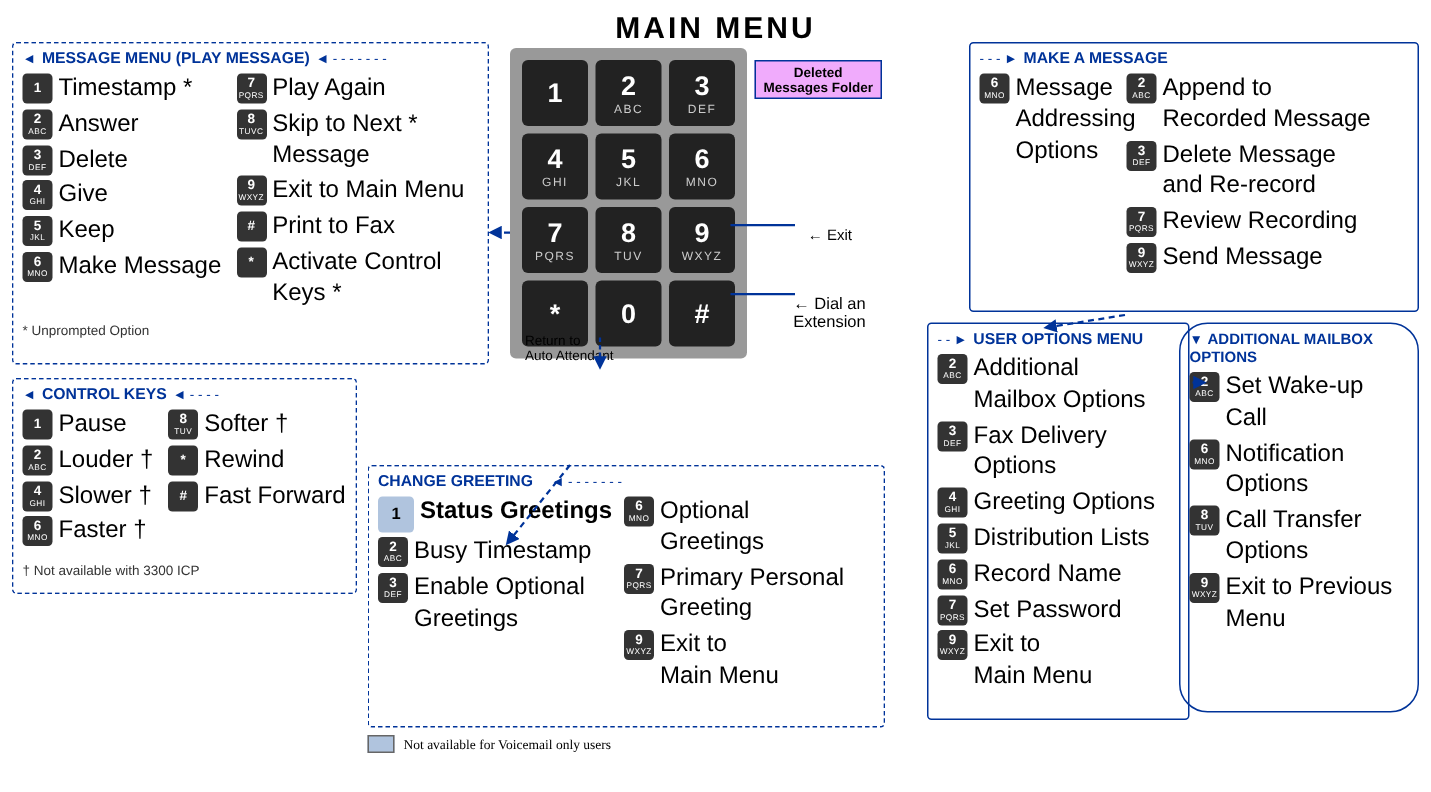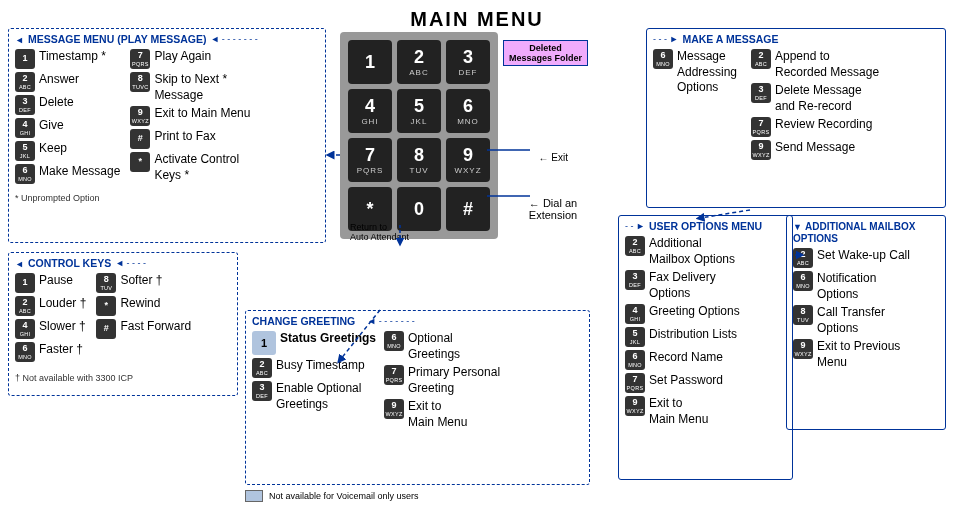--- a/index.html
+++ b/index.html
@@ -39,21 +39,21 @@
     }
 
     
     .menu-row {
       display: flex;
       align-items: flex-start;
       gap: 4px;
       margin-bottom: 3px;
     }
     .menu-row-text {
-      font-size: 12px;
+      font-size: 16px;
       line-height: 1.3;
     }
 
     
     .panel {
       border: 1.5px solid #003399;
       border-radius: 3px;
       padding: 4px 6px;
       position: absolute;
     }
@@ -364,21 +364,21 @@
               <span class="sub">WXYZ</span>
             </div>
           <span class="menu-row-text">Exit to<br>Main Menu</span>
         </div>
       </div>
     </div>
   </div>
 
   <div style="position:absolute; left:245px; top:490px; display:flex; align-items:center; gap:6px;">
     <div class="legend-swatch"></div>
-    <span style="font-size:9px;">Not available for Voicemail only users</span>
+    <span style="font-size:9px;font-family:Liberation Serif, serif;">Not available for Voicemail only users</span>
   </div>
 
   <div style="position:absolute; left:340px; top:32px;">
 
     <div style="position:absolute; right:-90px; top:8px; width:85px; font-size:9px; font-weight:bold; border:1.5px solid #003399; padding:2px 4px; background:#f0abfc; text-align:center;">
       <span>Deleted Messages Folder</span>
     </div>
 
     <div style="position:absolute; right:-70px; top:120px; font-size:10px;">
       <span>← Exit</span>
@@ -541,21 +541,21 @@
       <div class="menu-row">
         <div class="small-key">
             <span>9</span>
             <span class="sub">WXYZ</span>
           </div>
         <span class="menu-row-text">Exit to<br>Main Menu</span>
       </div>
     </div>
   </div>
 
-  <div class="panel" style="right:8px; top:215px; width:160px; height:215px;">
+  <div class="panel" style="right:8px; top:215px; width:160px; height:260px;border-radius:19px;">
     <div style="margin-bottom:4px;">
       <span style="color:#003399; font-size:9px;">▼</span>
       <span class="section-header" style="font-size:10px;">ADDITIONAL MAILBOX OPTIONS</span>
     </div>
     <div>
       <div class="menu-row">
         <div class="small-key">
             <span>2</span>
             <span class="sub">ABC</span>
           </div>

